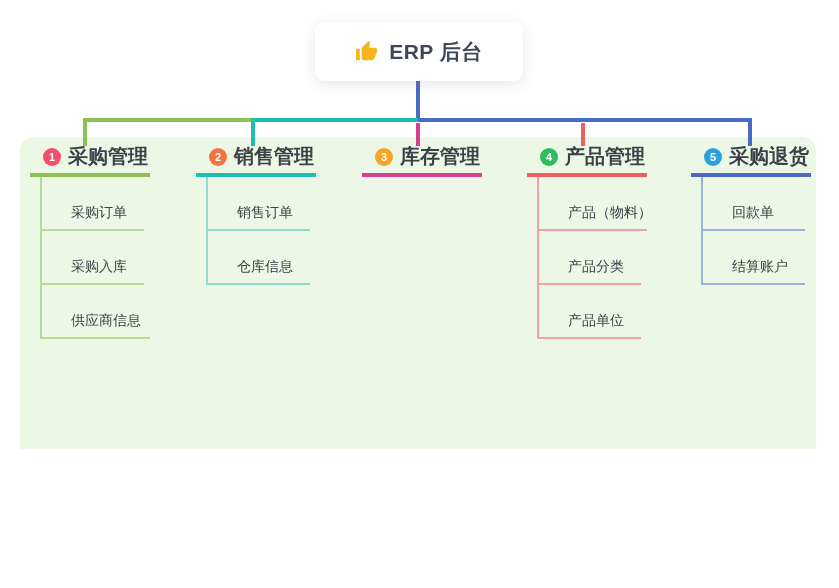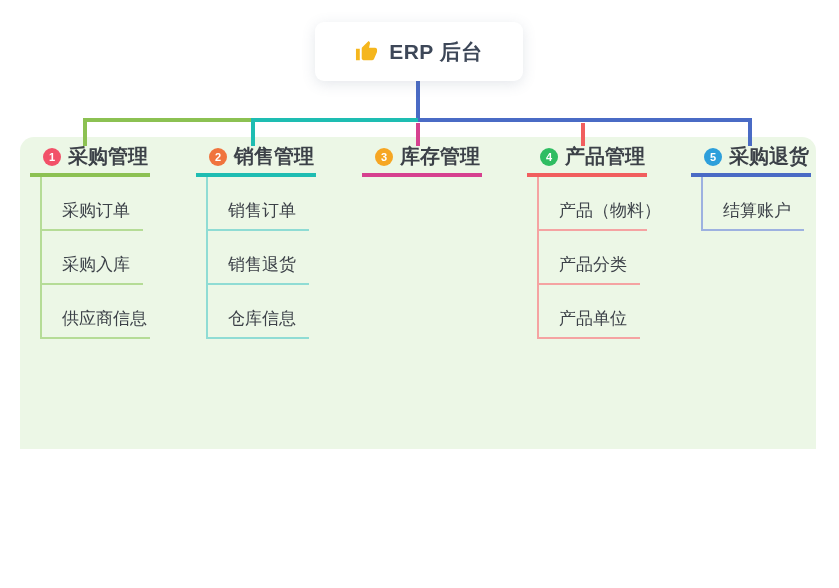--- a/index.html
+++ b/index.html
@@ -20,22 +20,22 @@
 
   .branch{position:absolute;top:146px;z-index:3;width:120px;}
   .branch-header{box-sizing:border-box;width:120px;display:flex;align-items:center;gap:7px;
     padding:0 0 6px 13px;border-bottom:4px solid var(--line);height:31px;}
   .badge{flex:0 0 auto;width:18px;height:18px;border-radius:50%;background:var(--badge);
     color:#fff;font-size:11px;font-weight:bold;line-height:18px;text-align:center;}
   .branch-label{font-size:20px;font-weight:600;color:var(--nodetext,#3c4148);white-space:nowrap;}
 
   ul.children{list-style:none;margin:0 0 0 10px;padding:0;border-left:2px solid var(--lite);}
   li.child{height:54px;display:flex;align-items:flex-end;}
-  .child-text{display:inline-block;border-bottom:2px solid var(--lite);padding:0 13px 7px 20px;
-    font-size:17px;color:var(--nodetext,#3c4148);white-space:nowrap;min-width:60px;}
+  .child-text{display:inline-block;border-bottom:2px solid var(--lite);padding:0 13px 7px 29px;
+    font-size:14px;color:var(--nodetext,#3c4148);white-space:nowrap;min-width:60px;}
 </style>
 </head>
 <body>
 
 <div class="stage" style="--panel: #ecf7e6; --roottext: #3d4758; --nodetext: #3c4148; --thumb: #f5b61d;">
 
   <div class="panel"></div>
 
   <svg class="connectors" width="839" height="588" style="--c1: #8cc152; --c2: #1ebdb2; --c3: #d6418f; --c4: #f15e5e; --c5: #4a6bc5; --stem: #4a6bc5;">
     <path class="stem" d="M418 81 V118"></path>
@@ -74,23 +74,20 @@
   <section class="branch" style="left: 196px; --line: #1ebdb2; --lite: #8fdcd4; --badge: #f0743e;">
     <div class="branch-header">
       <span class="badge">2</span>
       <span class="branch-label">销售管理</span>
     </div>
     <ul class="children">
       <li class="child">
           <span class="child-text">销售订单</span>
         </li>
       <li class="child">
-          <span class="child-text">销售退货</span>
-        </li>
-      <li class="child">
           <span class="child-text">仓库信息</span>
         </li>
     </ul>
   </section>
 
   <section class="branch" style="left: 362px; --line: #d6418f; --lite: #efa0c6; --badge: #f6a623;">
     <div class="branch-header">
       <span class="badge">3</span>
       <span class="branch-label">库存管理</span>
     </div>
@@ -114,18 +111,21 @@
     </ul>
   </section>
 
   <section class="branch" style="left: 691px; --line: #4a6bc5; --lite: #9db1e0; --badge: #2d9fdb;">
     <div class="branch-header">
       <span class="badge">5</span>
       <span class="branch-label">采购退货</span>
     </div>
     <ul class="children">
       <li class="child">
+          <span class="child-text">回款单</span>
+        </li>
+      <li class="child">
           <span class="child-text">结算账户</span>
         </li>
     </ul>
   </section>
 
 </div>
 
 </body></html>

